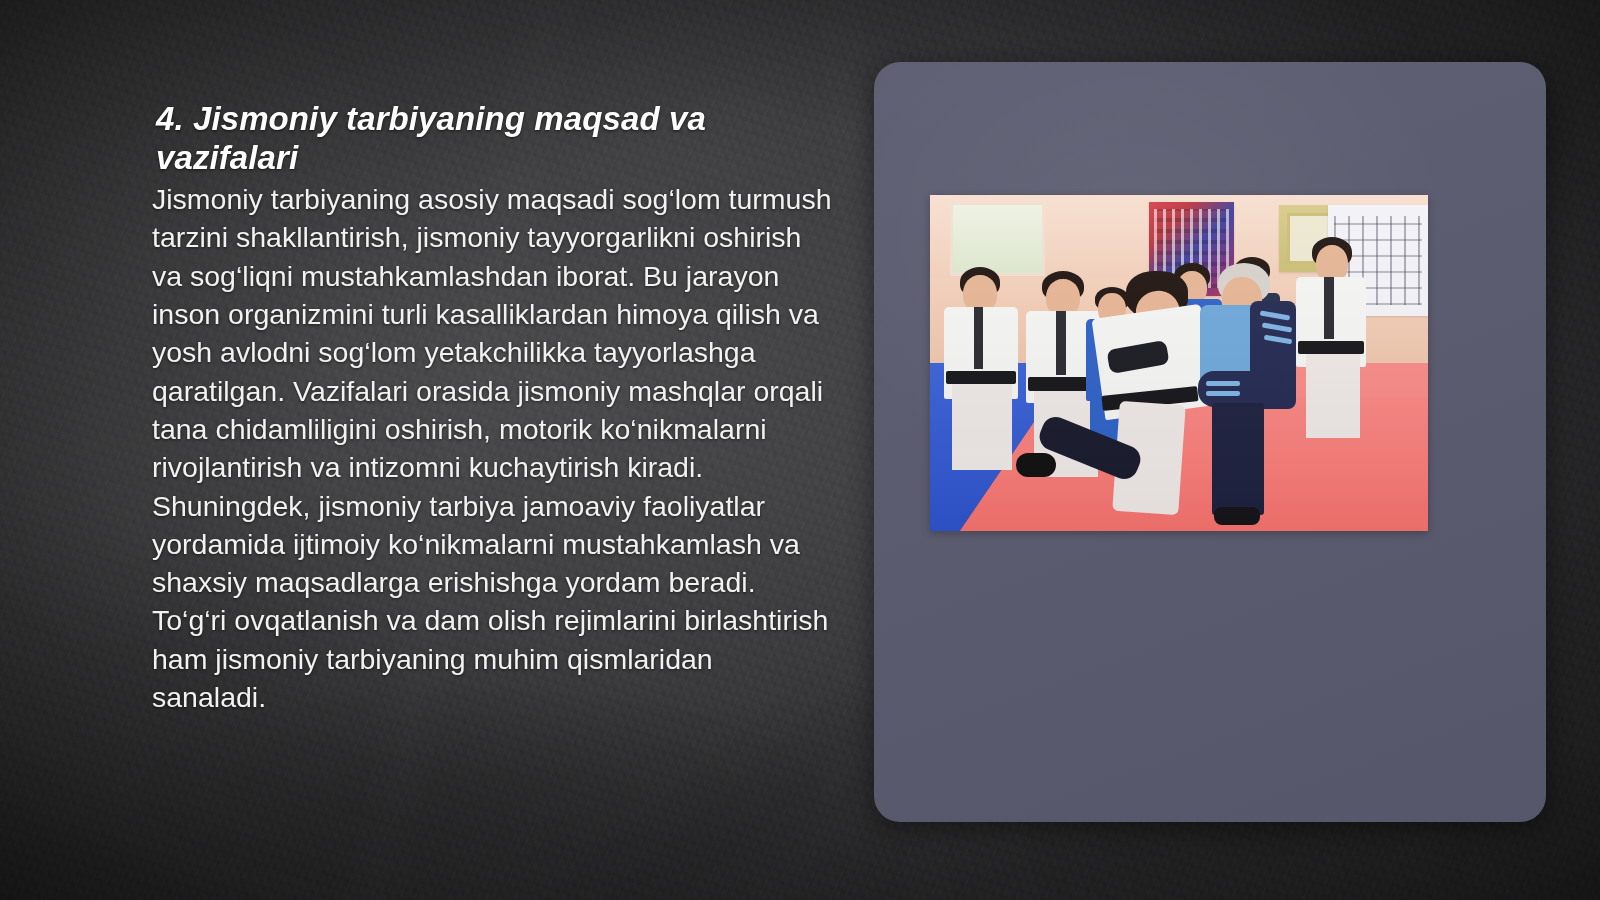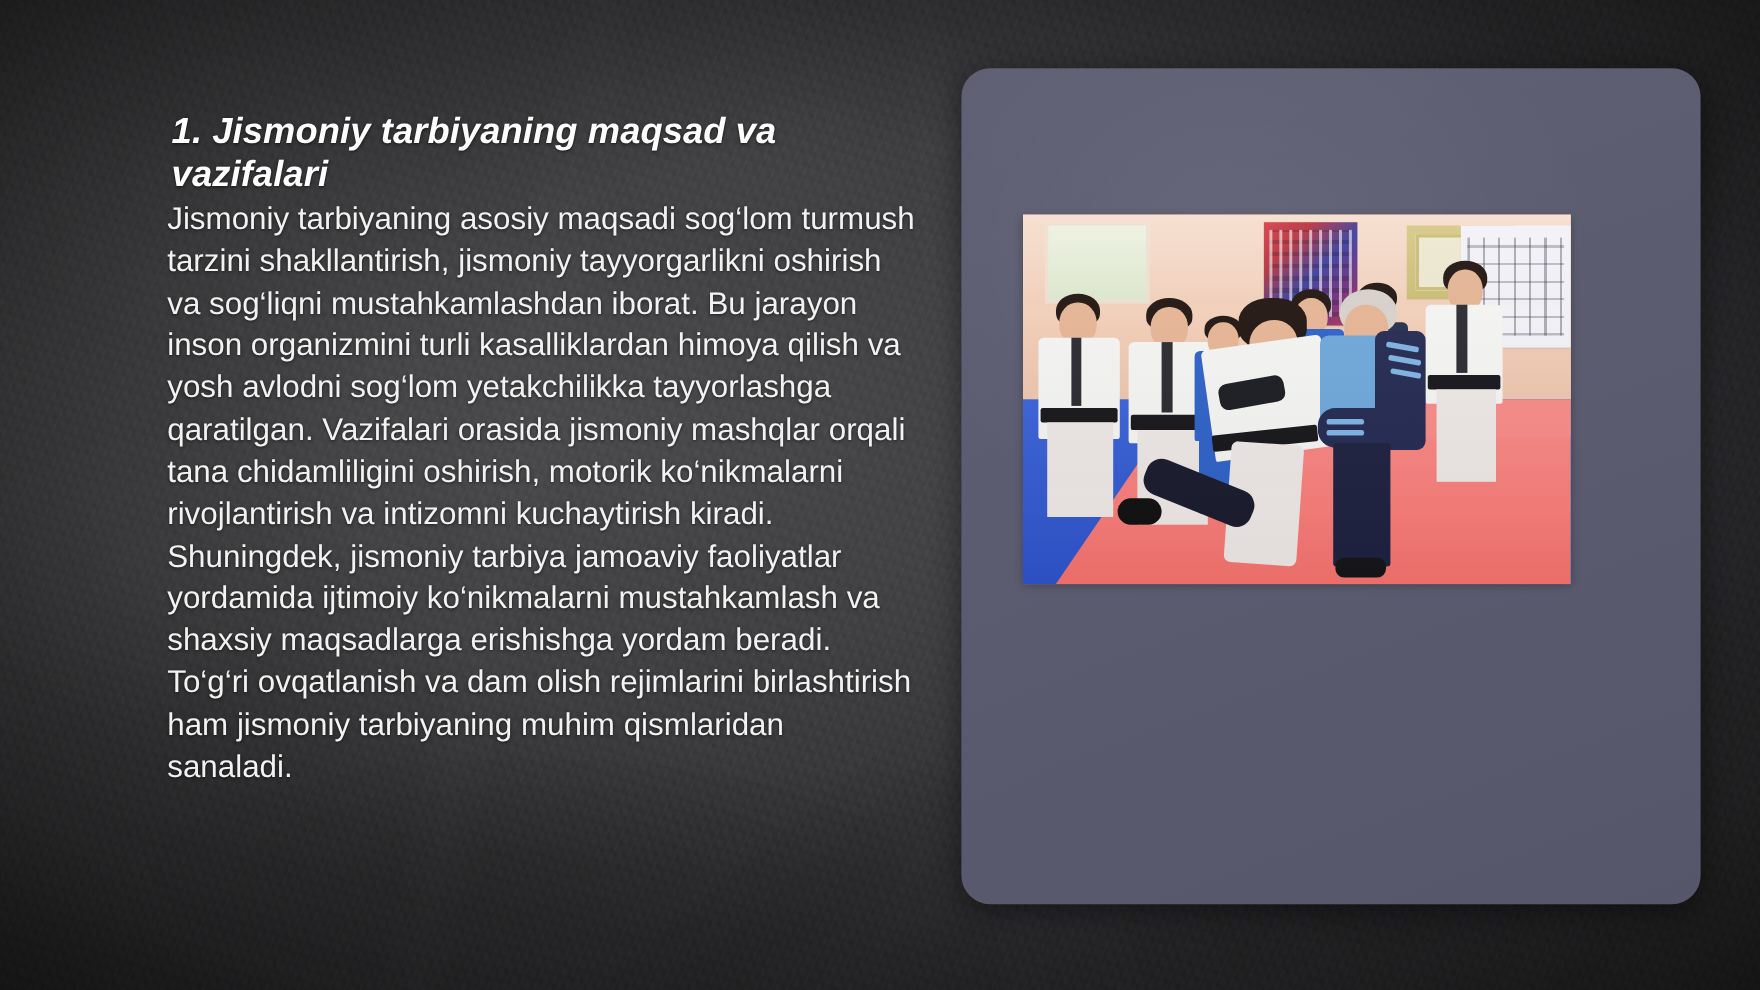--- a/index.html
+++ b/index.html
@@ -206,21 +206,21 @@
 
 <div class="slide">
 
   <div class="bg-base"></div>
   <div class="bg-noise"></div>
   <div class="bg-smudge"></div>
   <div class="bg-streaks"></div>
   <div class="bg-vignette"></div>
 
   <div class="text-col">
-    <h1 class="slide-title">1. Jismoniy tarbiyaning maqsad va vazifalari</h1>
+    <h1 class="slide-title">4. Jismoniy tarbiyaning maqsad va vazifalari</h1>
     <p class="slide-body">Jismoniy tarbiyaning asosiy maqsadi sog‘lom turmush tarzini shakllantirish, jismoniy tayyorgarlikni oshirish va sog‘liqni mustahkamlashdan iborat. Bu jarayon inson organizmini turli kasalliklardan himoya qilish va yosh avlodni sog‘lom yetakchilikka tayyorlashga qaratilgan. Vazifalari orasida jismoniy mashqlar orqali tana chidamliligini oshirish, motorik ko‘nikmalarni rivojlantirish va intizomni kuchaytirish kiradi. Shuningdek, jismoniy tarbiya jamoaviy faoliyatlar yordamida ijtimoiy ko‘nikmalarni mustahkamlash va shaxsiy maqsadlarga erishishga yordam beradi. To‘g‘ri ovqatlanish va dam olish rejimlarini birlashtirish ham jismoniy tarbiyaning muhim qismlaridan sanaladi.</p>
   </div>
 
   <div class="image-card">
     <div class="card-sheen"></div>
 
     <div class="photo" title="Judo training session in a gym: an instructor in a blue tracksuit demonstrates a throw on a student in a white judogi with a black belt, while rows of students in white and blue judogi watch from the side of a red and blue mat.">
 
       <div class="wall"></div>
       <div class="window-l"></div>

